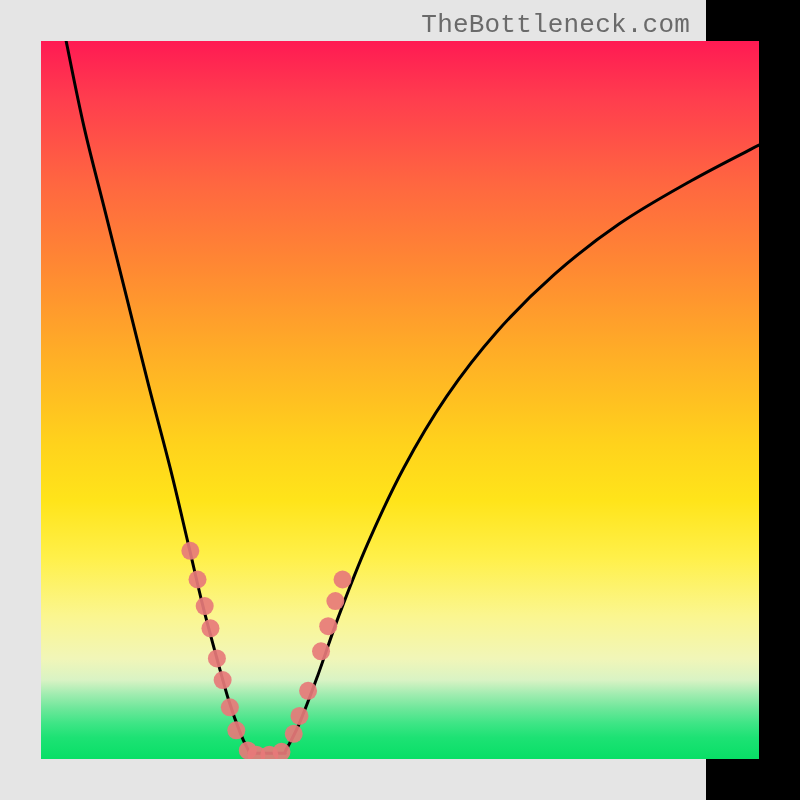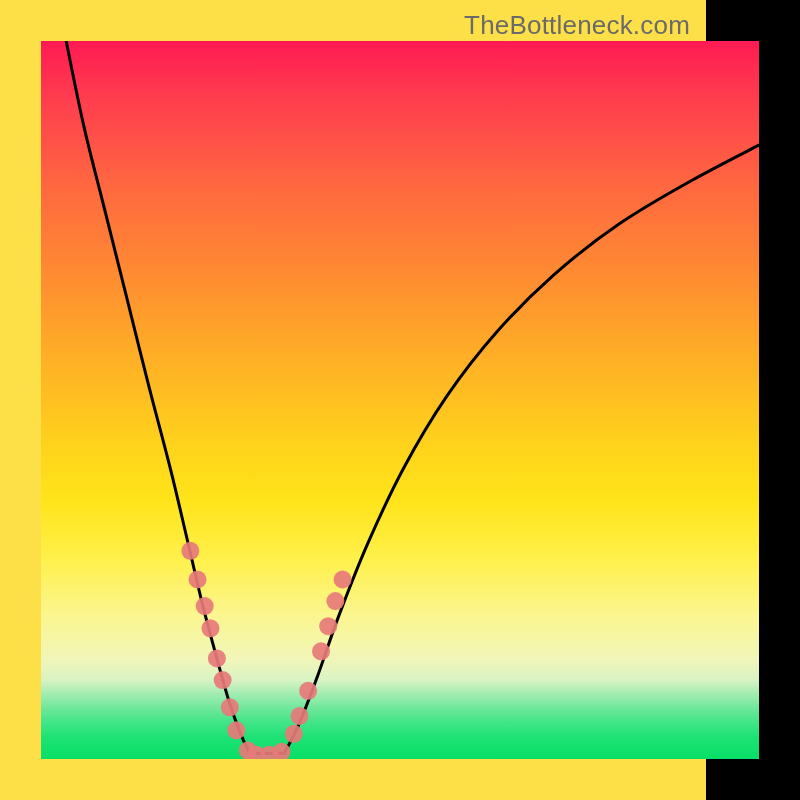--- a/index.html
+++ b/index.html
@@ -8,21 +8,22 @@
     width: 800px;
     height: 800px;
     overflow: hidden;
     font-family: Arial, Helvetica, sans-serif;
     background: #000;
   }
   .stage {
     position: relative;
     width: 706px;
     height: 800px;
-    background: #fde047;
+    background: #e5e5e5;
+    font-family: Liberation Mono, monospace;
   }
   .plot-area {
     position: absolute;
     left: 41px;
     top: 41px;
     width: 718px;
     height: 718px;
     overflow: hidden;
   }
   .gradient-bg {

